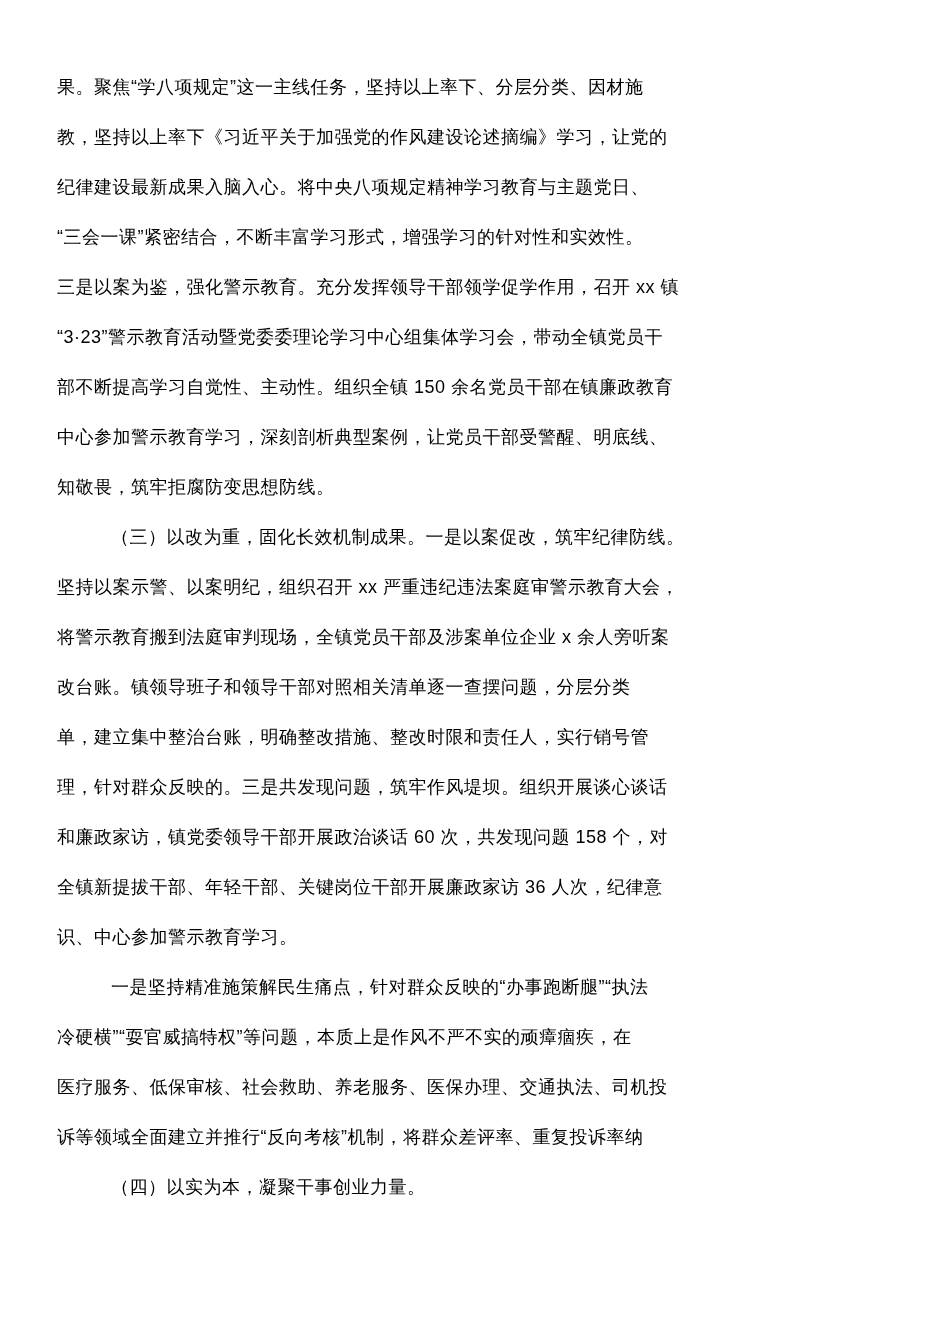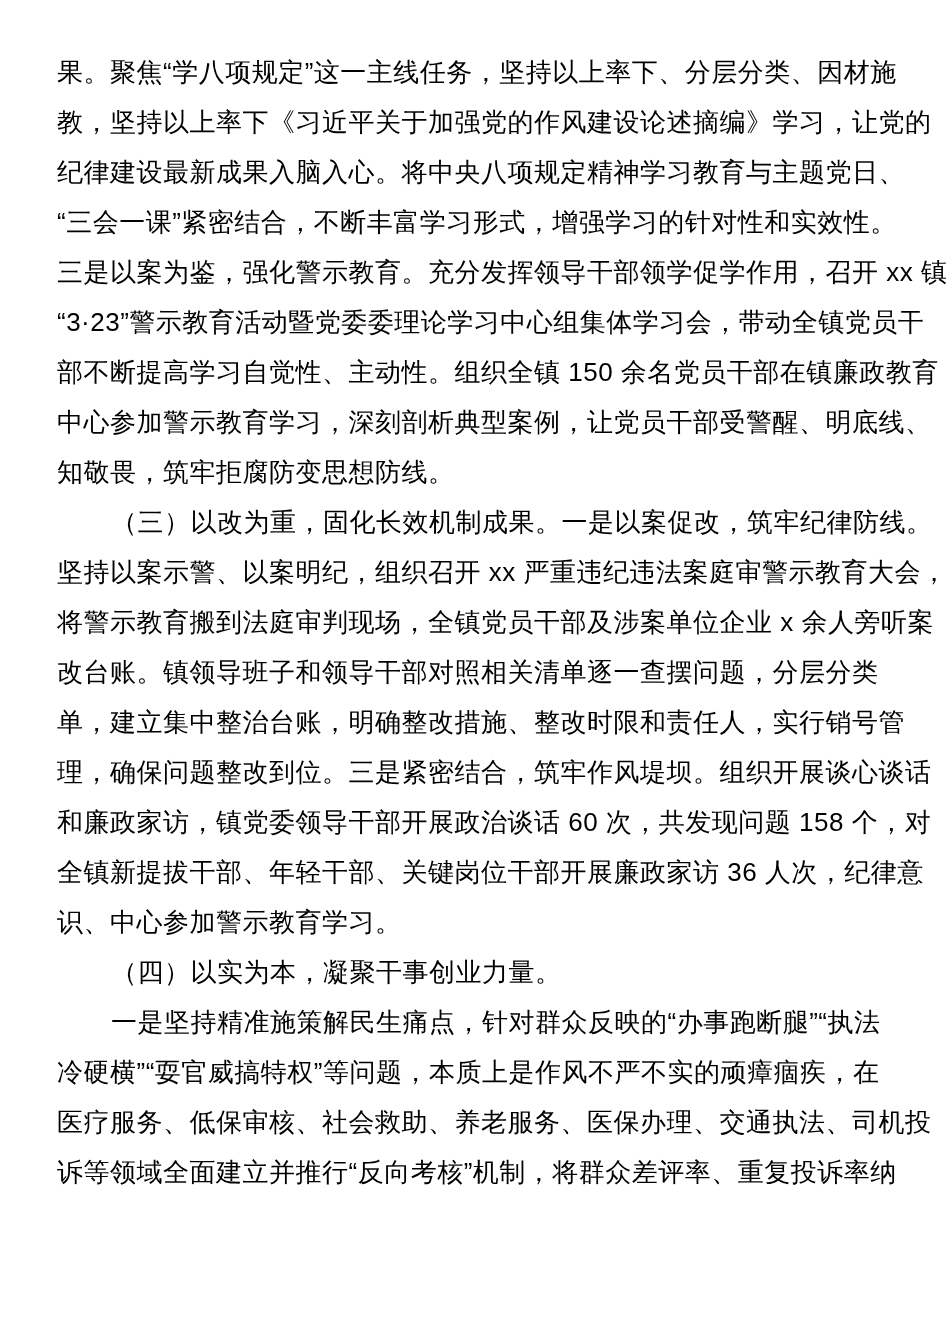--- a/index.html
+++ b/index.html
@@ -9,25 +9,25 @@
   }
   body {
     width: 950px;
     height: 1344px;
     overflow: hidden;
     position: relative;
     font-family: "Liberation Sans", sans-serif;
   }
   .page {
     position: absolute;
-    top: 47px;
+    top: 62px;
     left: 57px;
     width: 880px;
     color: #000000;
-    font-size: 26px;
+    font-size: 18px;
     line-height: 50px;
   }
   .paragraph {
     margin: 0;
     padding: 0;
   }
   .line {
     height: 50px;
     white-space: nowrap;
     letter-spacing: 0.5px;
@@ -53,27 +53,27 @@
       <div class="line"><span>部不断提高学习自觉性、主动性。组织全镇 150 余名党员干部在镇廉政教育</span></div>
       <div class="line"><span>中心参加警示教育学习，深刻剖析典型案例，让党员干部受警醒、明底线、</span></div>
       <div class="line"><span>知敬畏，筑牢拒腐防变思想防线。</span></div>
     </div>
     <div class="paragraph">
       <div class="line indent"><span>（三）以改为重，固化长效机制成果。</span><b>一是</b><span>以案促改，筑牢纪律防线。</span></div>
       <div class="line"><span>坚持以案示警、以案明纪，组织召开 xx 严重违纪违法案庭审警示教育大会，</span></div>
       <div class="line"><span>将警示教育搬到法庭审判现场，全镇党员干部及涉案单位企业 x 余人旁听案</span></div>
       <div class="line"><span>改台账。镇领导班子和领导干部对照相关清单逐一查摆问题，分层分类</span></div>
       <div class="line"><span>单，建立集中整治台账，明确整改措施、整改时限和责任人，实行销号管</span></div>
-      <div class="line"><span>理，确保问题整改到位。</span><b>三是</b><span>紧密结合，筑牢作风堤坝。组织开展谈心谈话</span></div>
+      <div class="line"><span>理，针对群众反映的。</span><b>三是</b><span>共发现问题，筑牢作风堤坝。组织开展谈心谈话</span></div>
       <div class="line"><span>和廉政家访，镇党委领导干部开展政治谈话 60 次，共发现问题 158 个，对</span></div>
       <div class="line"><span>全镇新提拔干部、年轻干部、关键岗位干部开展廉政家访 36 人次，纪律意</span></div>
       <div class="line"><span>识、中心参加警示教育学习。</span></div>
-    </div>
-    <div class="paragraph">
-      <div class="line indent"><span>（四）以实为本，凝聚干事创业力量。</span></div>
     </div>
     <div class="paragraph">
       <div class="line indent"><b>一是</b><span>坚持精准施策解民生痛点，针对群众反映的“办事跑断腿”“执法</span></div>
       <div class="line"><span>冷硬横”“耍官威搞特权”等问题，本质上是作风不严不实的顽瘴痼疾，在</span></div>
       <div class="line"><span>医疗服务、低保审核、社会救助、养老服务、医保办理、交通执法、司机投</span></div>
       <div class="line"><span>诉等领域全面建立并推行“反向考核”机制，将群众差评率、重复投诉率纳</span></div>
     </div>
+    <div class="paragraph">
+      <div class="line indent"><span>（四）以实为本，凝聚干事创业力量。</span></div>
+    </div>
   </div>
 
 </body></html>

